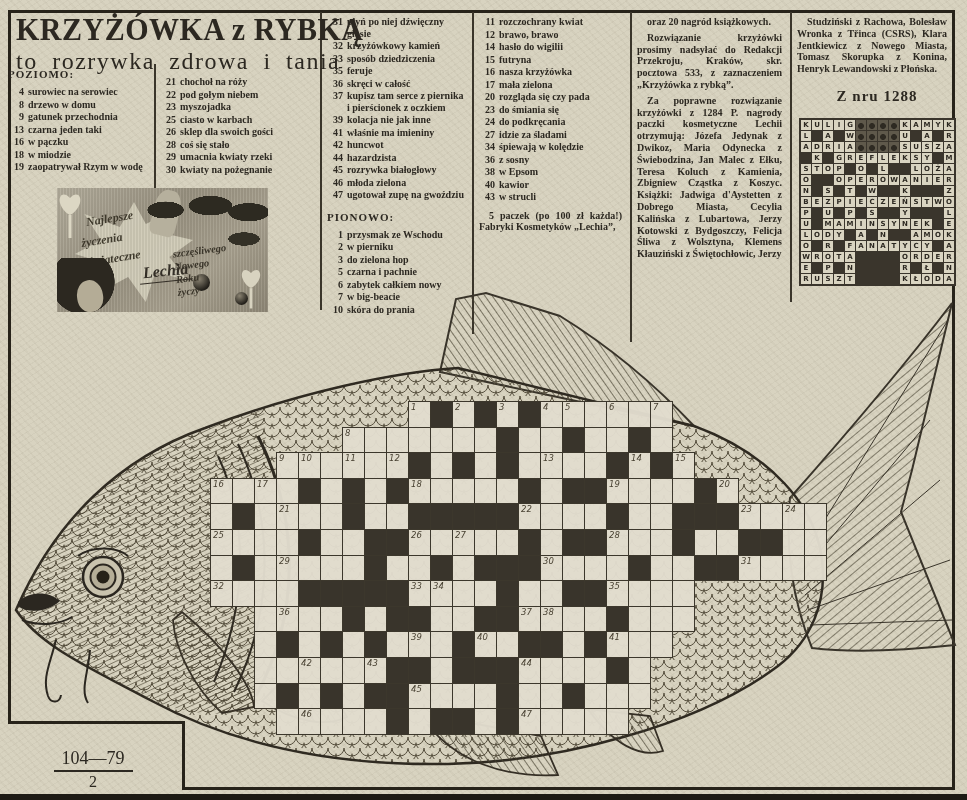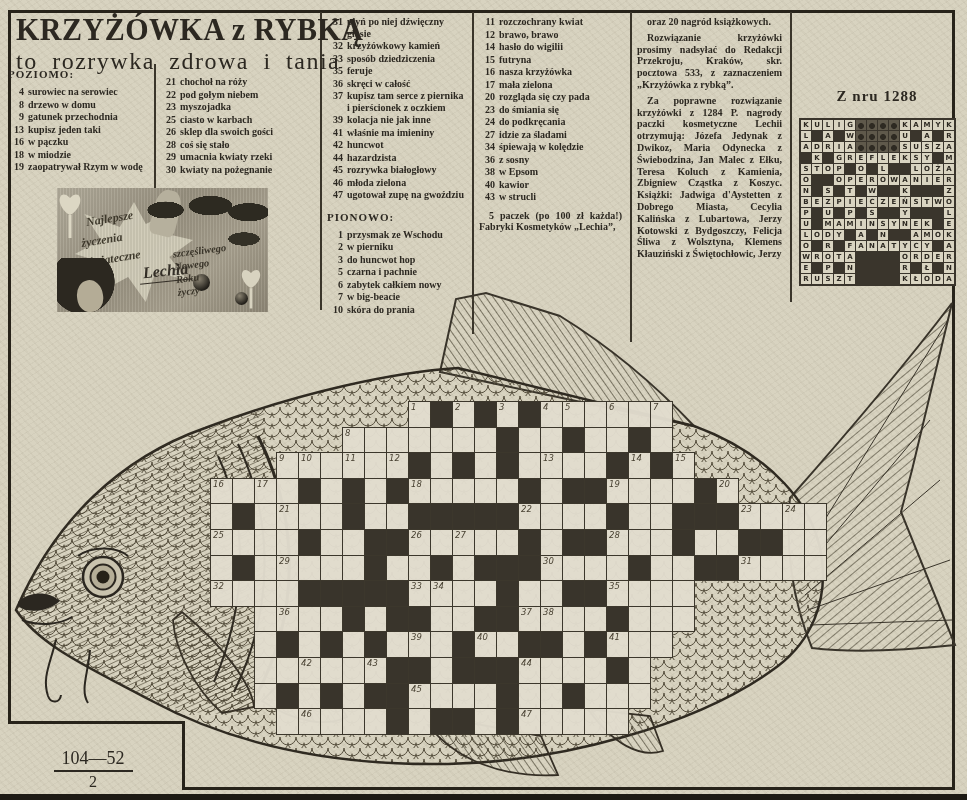--- a/index.html
+++ b/index.html
@@ -144,21 +144,21 @@
         <div class="clue">
           <span class="cn">8</span>
           <span class="ct">drzewo w domu</span>
         </div>
         <div class="clue">
           <span class="cn">9</span>
           <span class="ct">gatunek przechodnia</span>
         </div>
         <div class="clue">
           <span class="cn">13</span>
-          <span class="ct">kupisz jeden taki</span>
+          <span class="ct">czarna jeden taki</span>
         </div>
         <div class="clue">
           <span class="cn">16</span>
           <span class="ct">w pączku</span>
         </div>
         <div class="clue">
           <span class="cn">18</span>
           <span class="ct">w miodzie</span>
         </div>
         <div class="clue">
@@ -263,21 +263,21 @@
         <div class="clue">
           <span class="cn">1</span>
           <span class="ct">przysmak ze Wschodu</span>
         </div>
         <div class="clue">
           <span class="cn">2</span>
           <span class="ct">w pierniku</span>
         </div>
         <div class="clue">
           <span class="cn">3</span>
-          <span class="ct">do huncwot hop</span>
+          <span class="ct">do zielona hop</span>
         </div>
         <div class="clue">
           <span class="cn">5</span>
           <span class="ct">czarna i pachnie</span>
         </div>
         <div class="clue">
           <span class="cn">6</span>
           <span class="ct">zabytek całkiem nowy</span>
         </div>
         <div class="clue">
@@ -356,20 +356,25 @@
     <div style="height:6px;"></div>
     <div>
         <div class="para">5 paczek (po 100 zł każda!) Fabryki Kosmetyków „Lechia”,</div>
       </div>
   </div>
   <div class="col" style="left:637px;top:16px;width:145px;">
     <div>
         <div class="para">oraz 20 nagród książkowych.</div>
         <div class="para">Rozwiązanie krzyżówki prosimy nadsyłać do Redakcji Przekroju, Kraków, skr. pocztowa 533, z zaznaczeniem „Krzyżówka z rybką”.</div>
         <div class="para">Za poprawne rozwiązanie krzyżówki z 1284 P. nagrody paczki kosmetyczne Lechii otrzymują: Józefa Jedynak z Dwikoz, Maria Odynecka z Świebodzina, Jan Malec z Ełku, Teresa Koluch z Kamienia, Zbigniew Cząstka z Koszyc. Książki: Jadwiga d'Aystetten z Dobrego Miasta, Cecylia Kalińska z Lubartowa, Jerzy Kotowski z Bydgoszczy, Felicja Śliwa z Wolsztyna, Klemens Kłauziński z Świętochłowic, Jerzy</div>
+      </div>
+  </div>
+  <div class="col" style="left:797px;top:16px;width:150px;">
+    <div>
+        <div class="para">Studziński z Rachowa, Bolesław Wronka z Třinca (CSRS), Klara Jentkiewicz z Nowego Miasta, Tomasz Skorupka z Konina, Henryk Lewandowski z Płońska.</div>
       </div>
   </div>
 
   <div class="photo">
     <div class="star"></div>
     <div class="branch"></div>
     <div class="branch2"></div>
     <div class="hand"></div>
     <svg class="tulip" style="left:0;top:2px;" width="26" height="52" viewBox="0 0 26 52">
       <path d="M13 8 C7 1 1 5 3 13 C5 19 9 23 13 25 C17 23 21 19 23 13 C25 5 19 1 13 8 Z" fill="#dcd7c4"></path>
@@ -969,17 +974,17 @@
       <div class="fcell" style="left: 308px; top: 307.2px;">
         <span class="fnum">47</span>
       </div>
       <div class="fcell" style="left: 330px; top: 307.2px;"></div>
       <div class="fcell" style="left: 352px; top: 307.2px;"></div>
       <div class="fcell" style="left: 374px; top: 307.2px;"></div>
       <div class="fcell" style="left: 396px; top: 307.2px;"></div>
     </div>
 
   <div class="pageno">
-    <div class="pn-top">104—52</div>
+    <div class="pn-top">104—79</div>
     <div class="pn-bot">2</div>
   </div>
 
 </div>
 
 </body></html>

